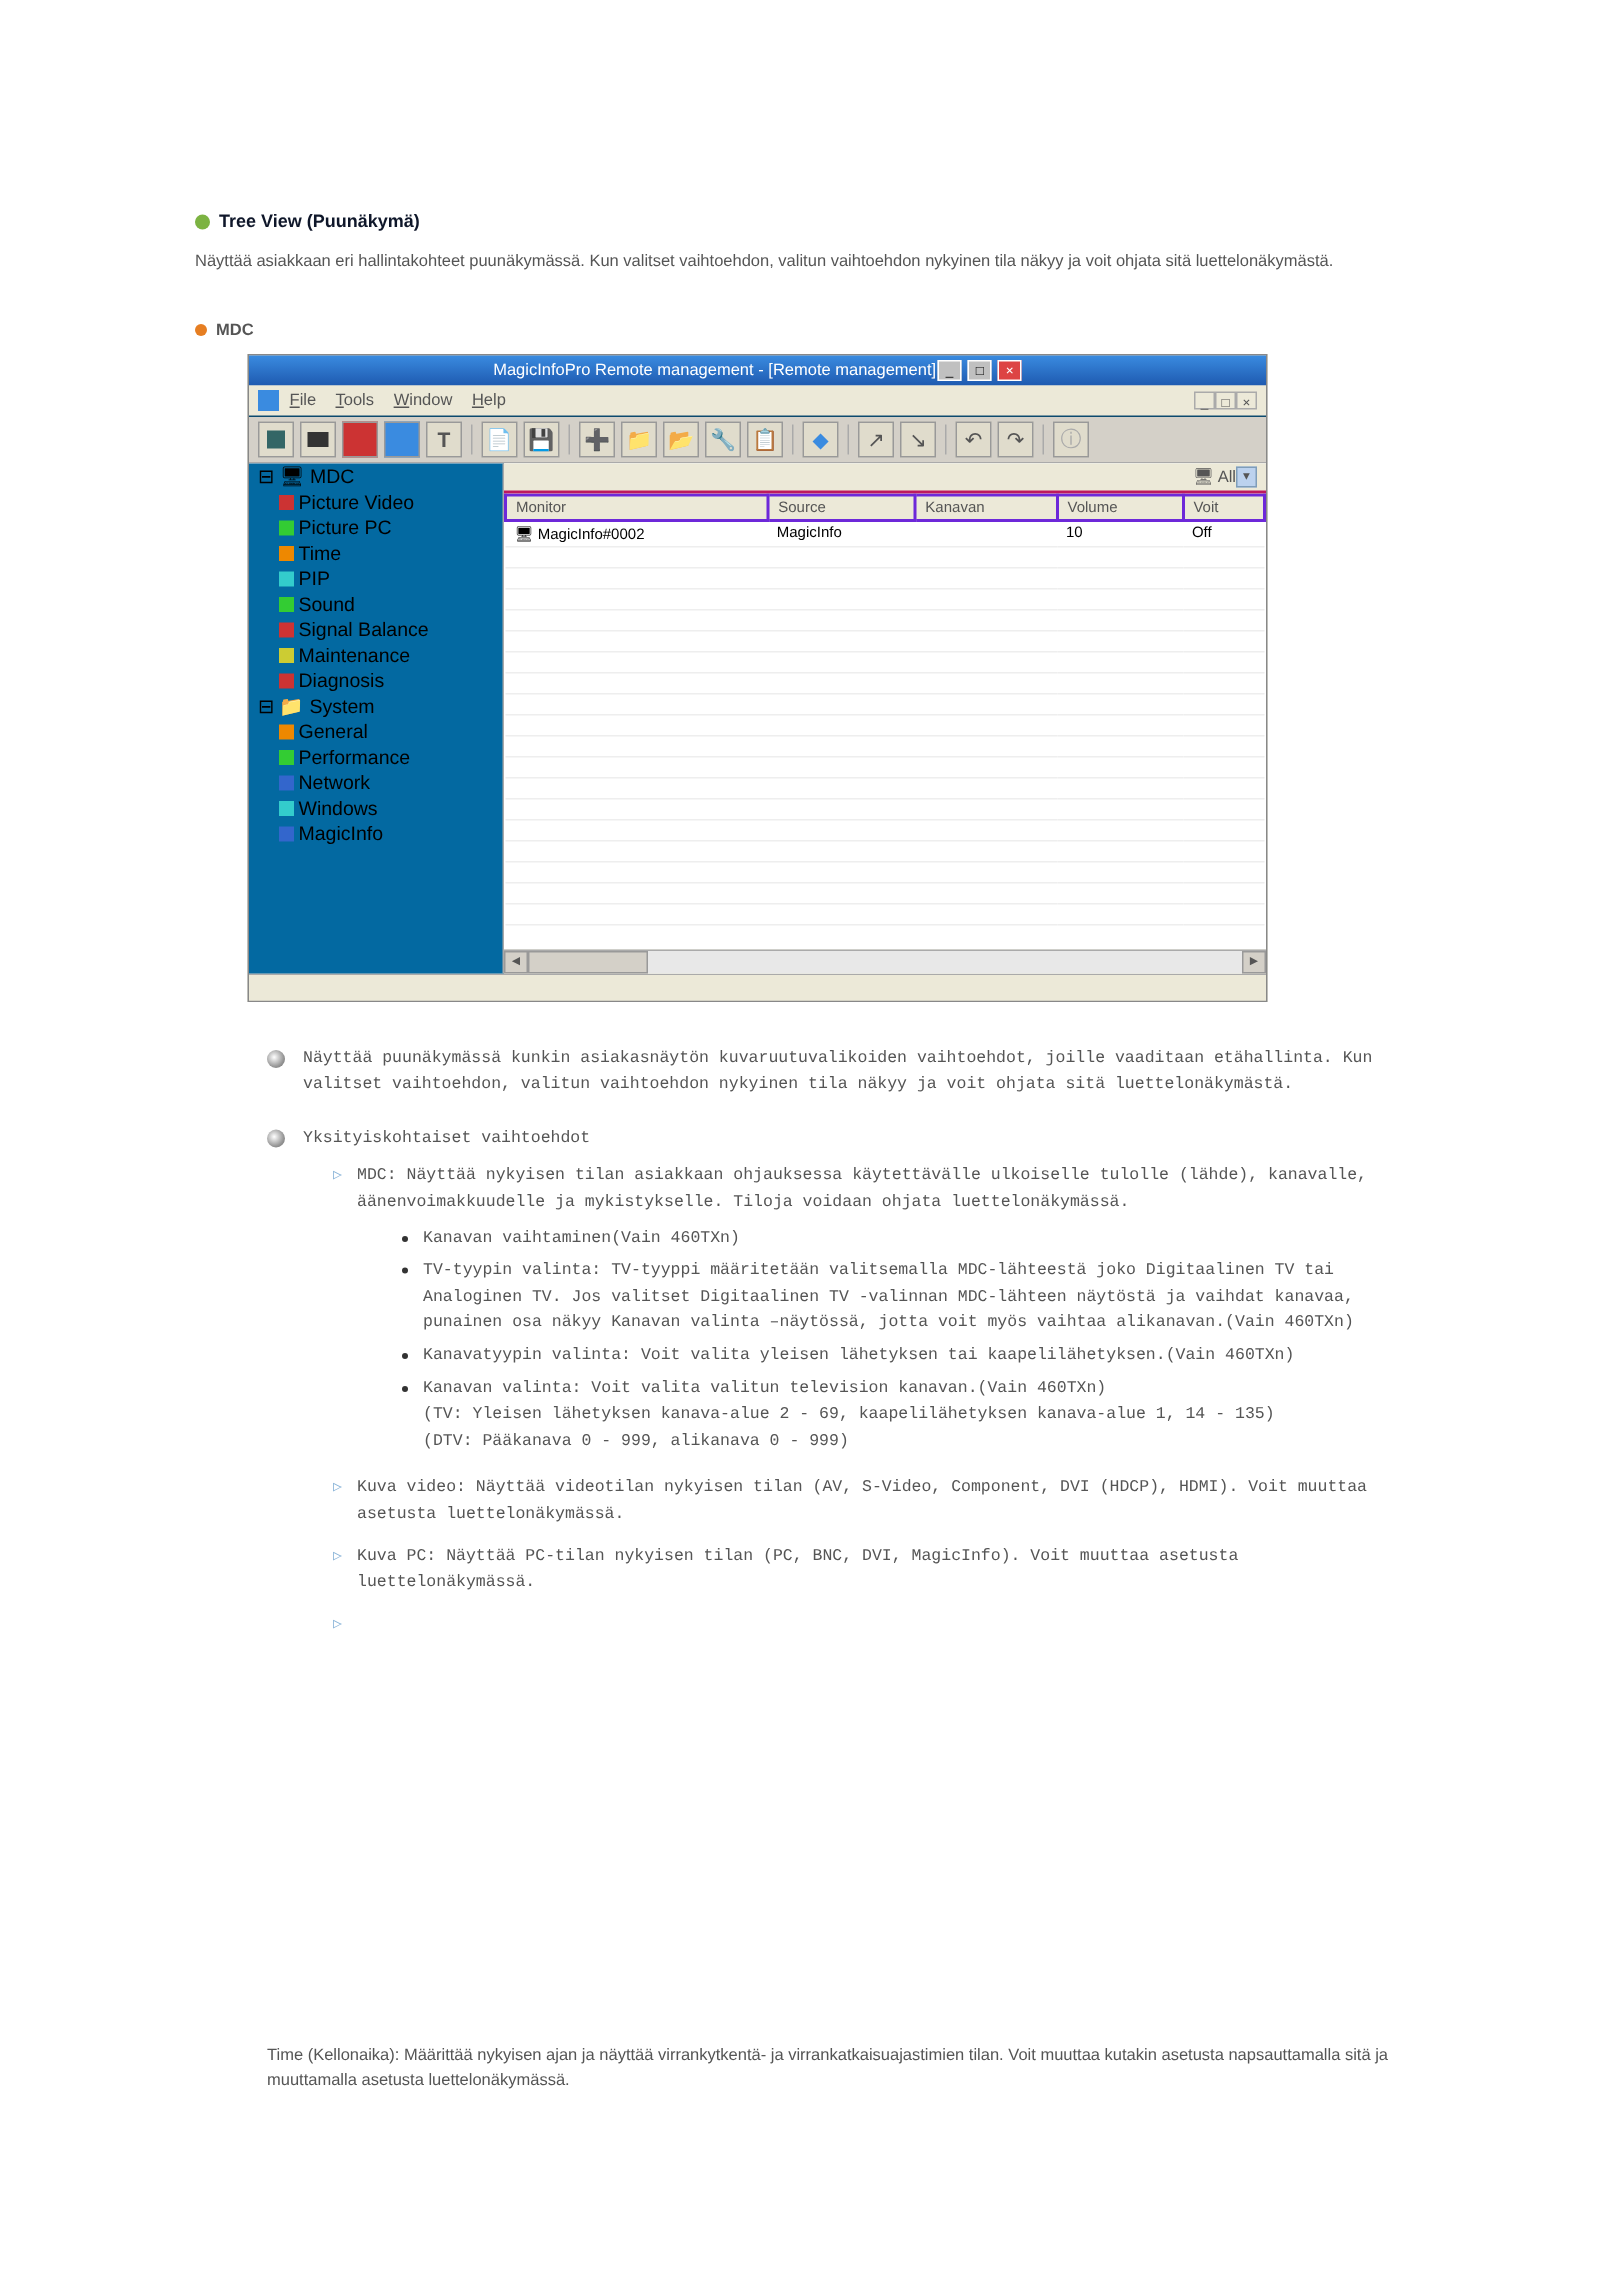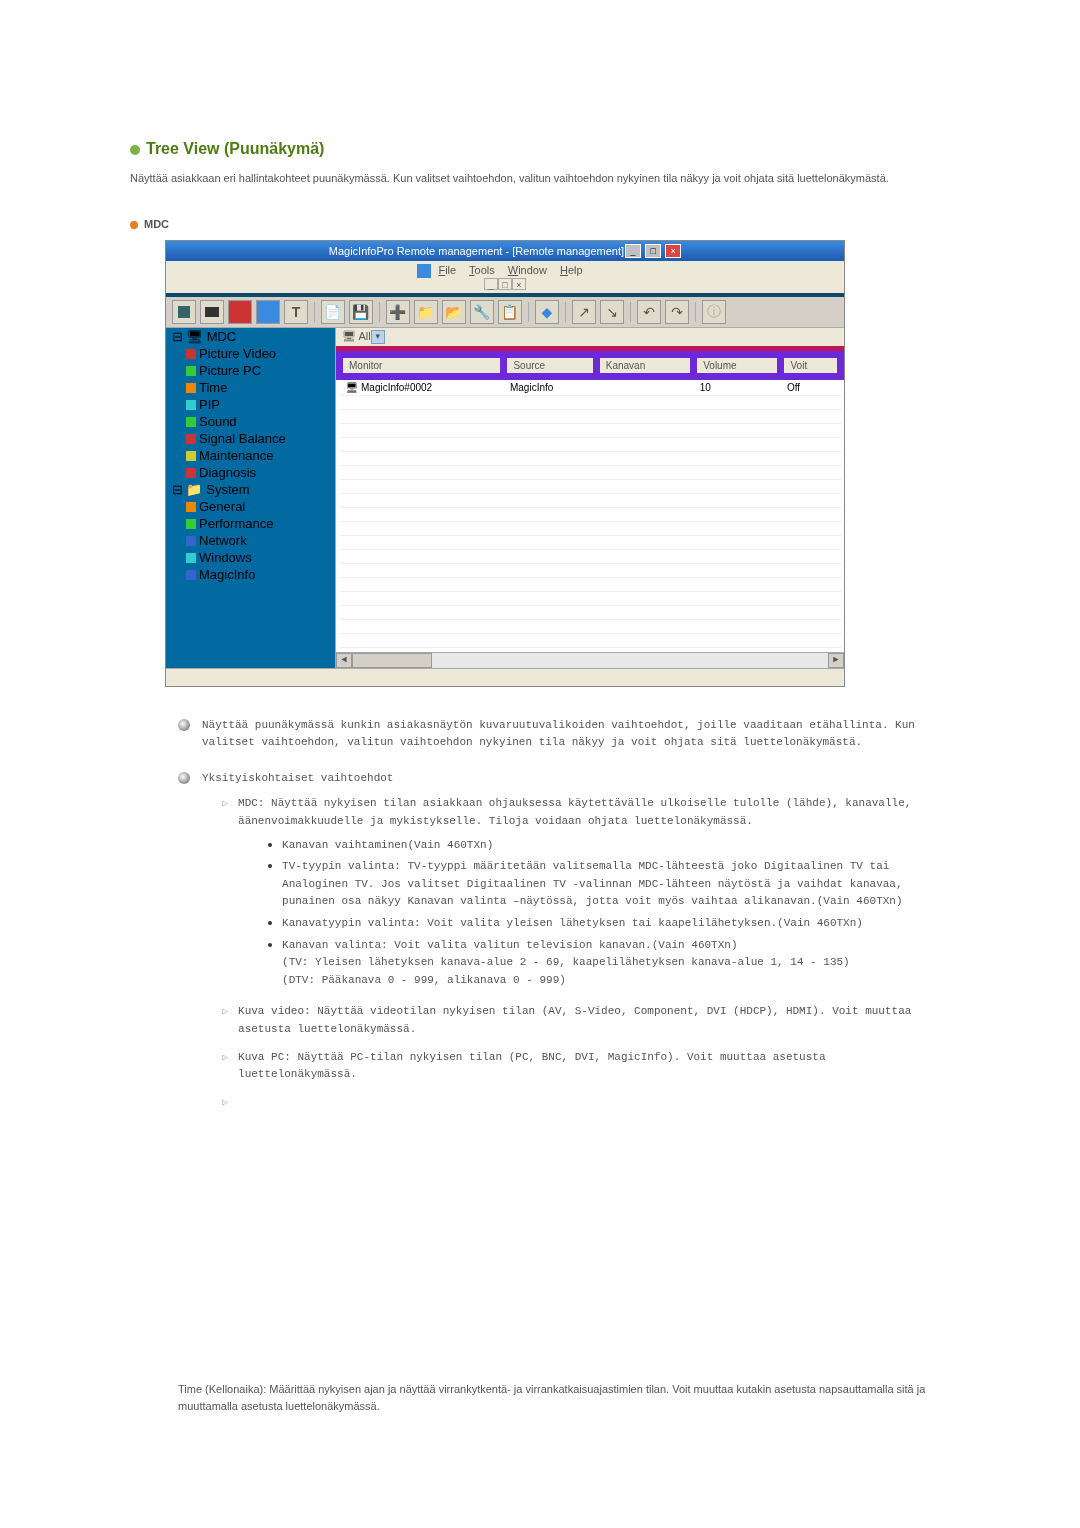--- a/index.html
+++ b/index.html
@@ -5,23 +5,23 @@
     * { margin: 0; padding: 0; box-sizing: border-box; }
     body {
       font-family: Verdana, Arial, sans-serif;
       font-size: 11px;
       color: #555;
       background: #fff;
       padding: 140px 130px 50px 130px;
       width: 1080px;
     }
     .section-title {
-      color: #4d7c0f;
+      color: #0f172a;
       font-weight: bold;
-      font-size: 16px;
+      font-size: 12px;
       margin-bottom: 12px;
     }
     .bullet-green {
       display: inline-block;
       width: 10px; height: 10px;
       background: #7CB342;
       border-radius: 50%;
       margin-right: 6px;
       vertical-align: middle;
     }
@@ -70,22 +70,21 @@
       line-height: 12px;
       color: #000;
       margin-left: 1px;
     }
     .menubar {
       background: #ECE9D8;
       padding: 3px 6px;
       display: flex;
       align-items: center;
       justify-content: space-between;
-      border-bottom: 4px solid #0c4a6e;
-      flex-direction: column;
+      border-bottom: 1px solid #0c4a6e;
     }
     .menubar-items span { margin-right: 10px; }
     .menubar-items u { text-decoration: underline; }
     .window-icons {
       display: flex;
       gap: 0;
     }
     .window-icons span {
       display: inline-block;
       width: 14px; height: 12px;
@@ -140,38 +139,38 @@
     .list-panel {
       flex: 1;
       display: flex;
       flex-direction: column;
       background: #fff;
     }
     .list-header-top {
       background: #ECE9D8;
       padding: 2px 6px;
       display: flex;
-      justify-content: flex-start;
-      border-bottom: 5px solid #be185d;
+      justify-content: flex-end;
+      border-bottom: 2px solid #be185d;
     }
     .list-header-top .dropdown {
       border: 1px solid #7F9DB9;
       background: #BCD2EE;
       width: 14px; height: 14px;
       text-align: center;
       font-size: 9px;
     }
     .list-table {
       flex: 1;
       overflow: hidden;
     }
     .list-table table { width: 100%; border-collapse: collapse; font-size: 10px; }
     .list-table th {
       background: #ECE9D8;
-      border: 7px solid #6d28d9;
+      border: 2px solid #6d28d9;
       padding: 2px 6px;
       text-align: left;
       font-weight: normal;
       color: #555;
     }
     .list-table td {
       border-bottom: 1px solid #eee;
       padding: 2px 6px;
       color: #000;
     }

